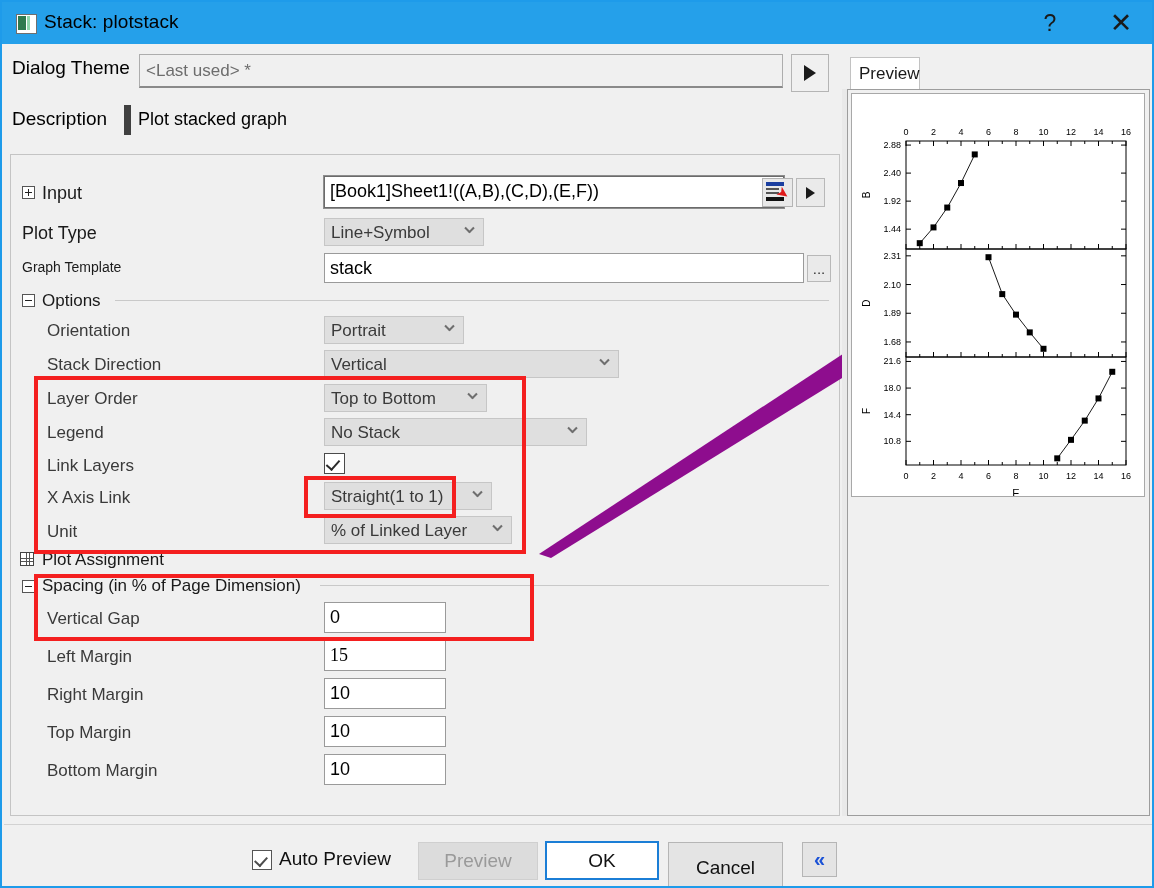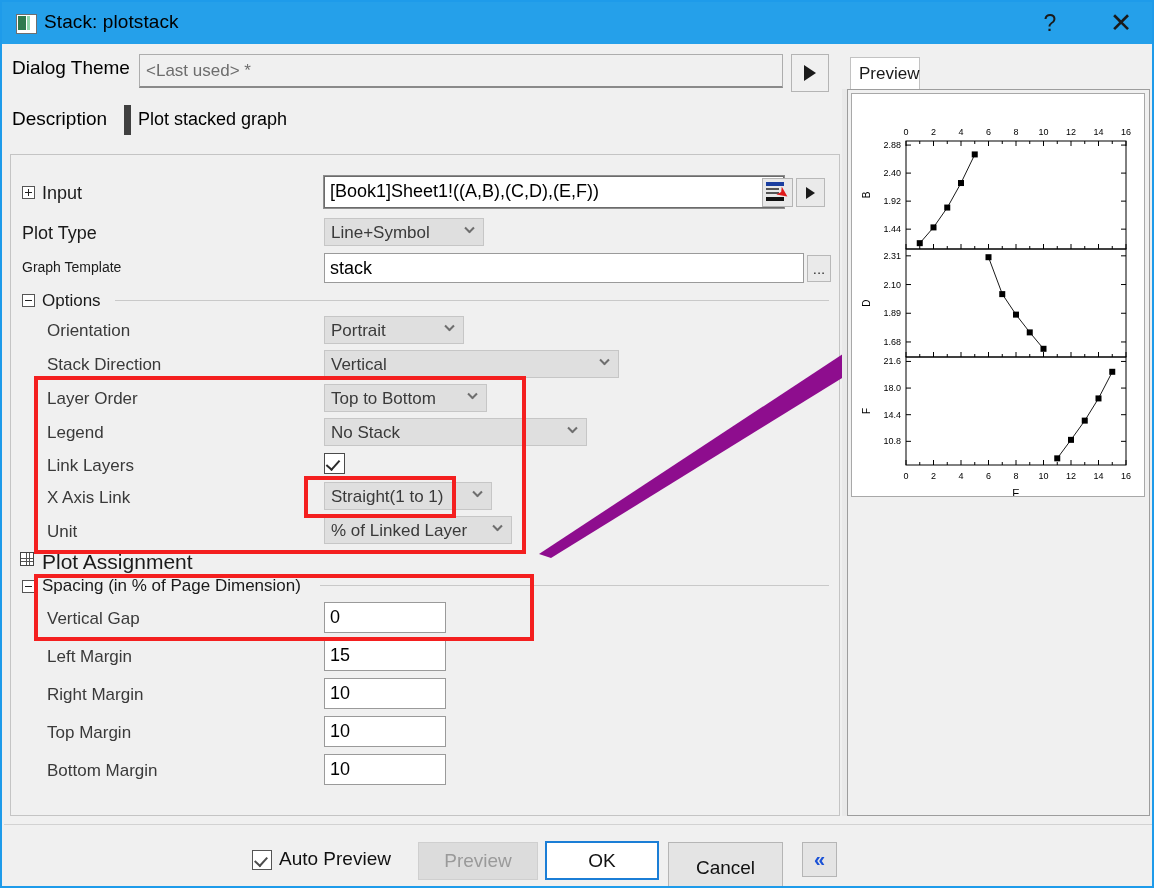--- a/index.html
+++ b/index.html
@@ -208,33 +208,33 @@
     <span class="chev"></span>
   </div>
 
   <div class="row-label sub" style="left:45px;top:520px;">Unit</div>
   <div class="combo" style="left:322px;top:514px;width:188px;height:28px;">
     <span class="cv">% of Linked Layer</span>
     <span class="chev"></span>
   </div>
 
   <div class="grid-ico" style="left:18px;top:550px;"></div>
-  <div class="row-label" style="left:40px;top:548px;font-size:21px;">Plot Assignment</div>
+  <div class="row-label" style="left:40px;top:548px;font-size:17px;">Plot Assignment</div>
 
   <div class="tree-pm" style="left:20px;top:578px;"></div>
   <div class="row-label" style="left:40px;top:574px;font-size:17px;">Spacing (in % of Page Dimension)</div>
   <div class="grp-line" style="left:318px;top:583px;width:509px;"></div>
 
   <div class="row-label sub" style="left:45px;top:607px;">Vertical Gap</div>
   <div class="txtbox" style="left:322px;top:600px;width:122px;height:31px;">
     <span>0</span>
   </div>
 
   <div class="row-label sub" style="left:45px;top:645px;">Left Margin</div>
-  <div class="txtbox" style="left:322px;top:638px;width:122px;height:31px;">
+  <div class="txtbox" style="left:322px;top:638px;width:122px;height:31px;font-family:Liberation Serif, serif;">
     <span>15</span>
   </div>
 
   <div class="row-label sub" style="left:45px;top:683px;">Right Margin</div>
   <div class="txtbox" style="left:322px;top:676px;width:122px;height:31px;">
     <span>10</span>
   </div>
 
   <div class="row-label sub" style="left:45px;top:721px;">Top Margin</div>
   <div class="txtbox" style="left:322px;top:714px;width:122px;height:31px;">

